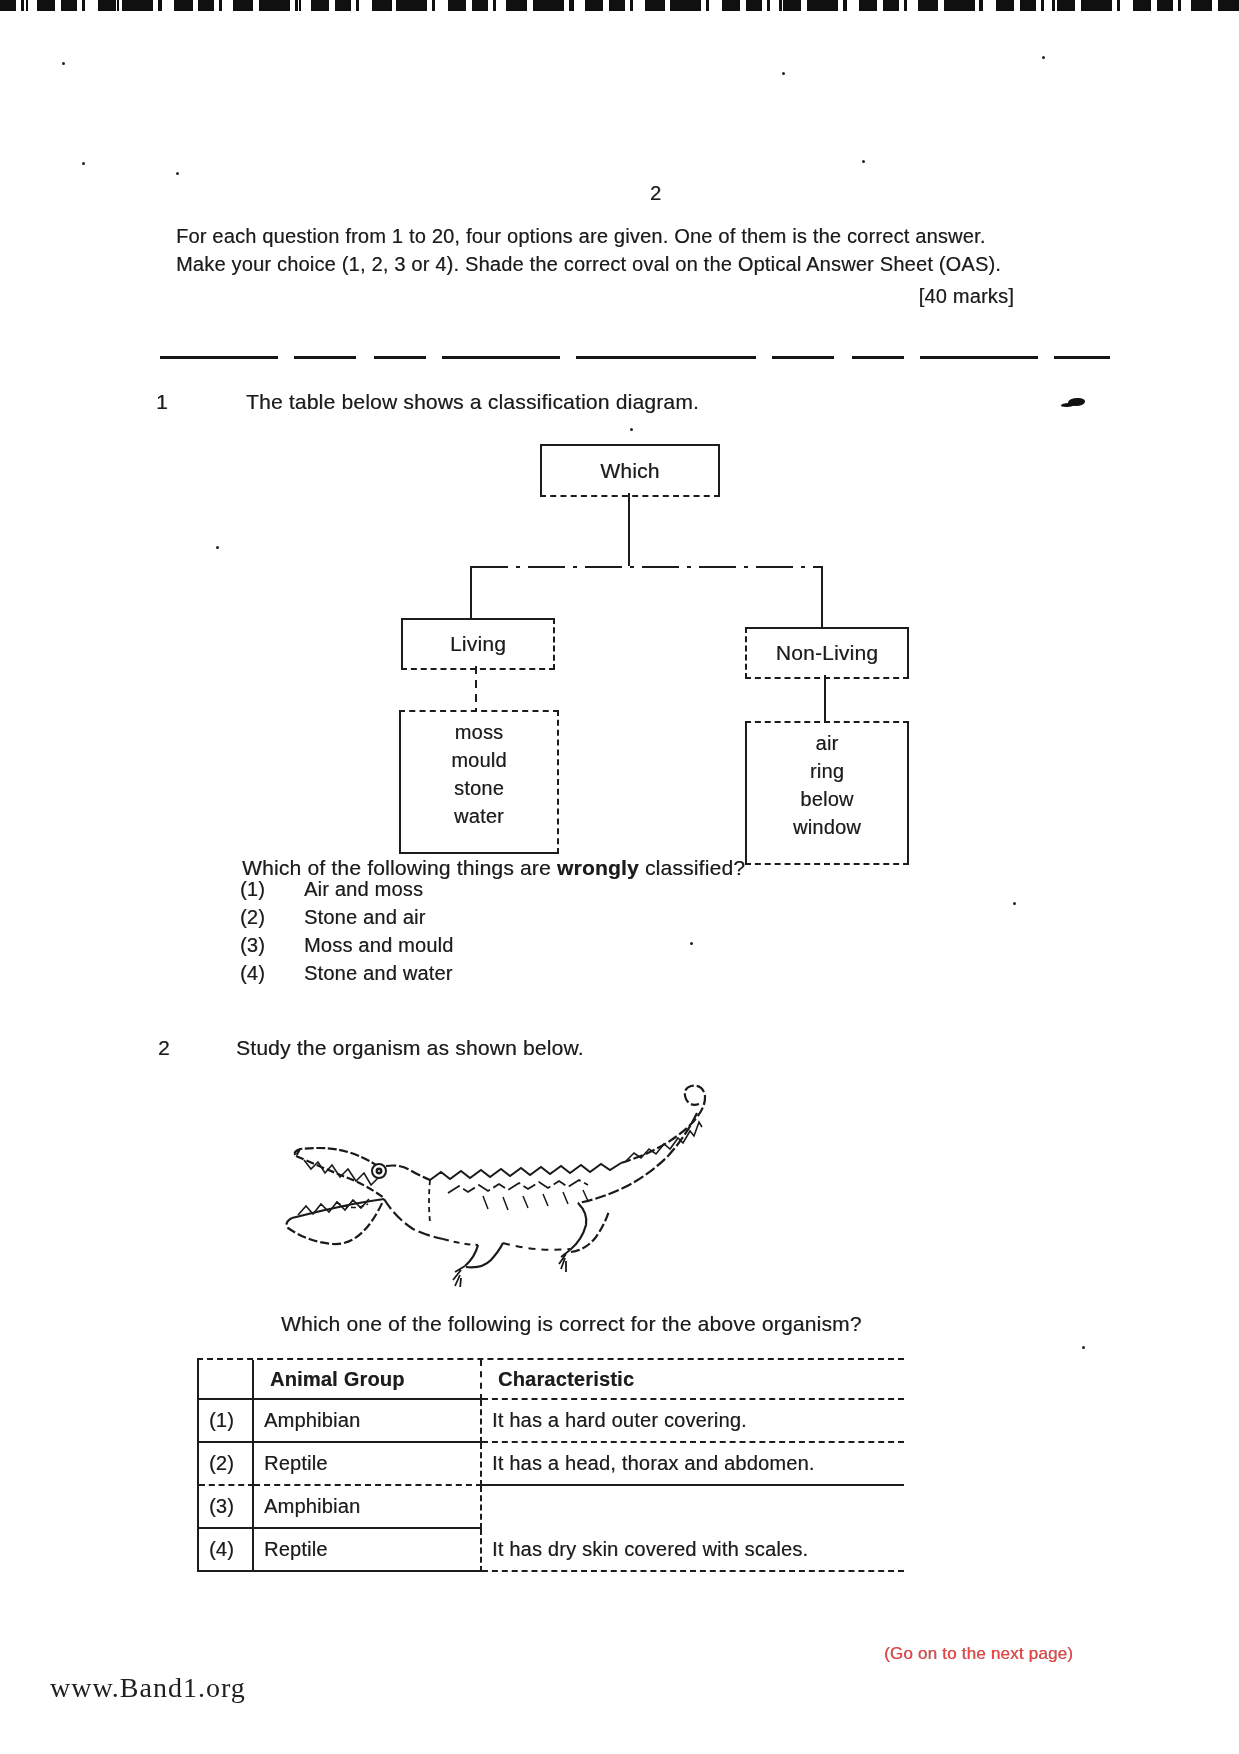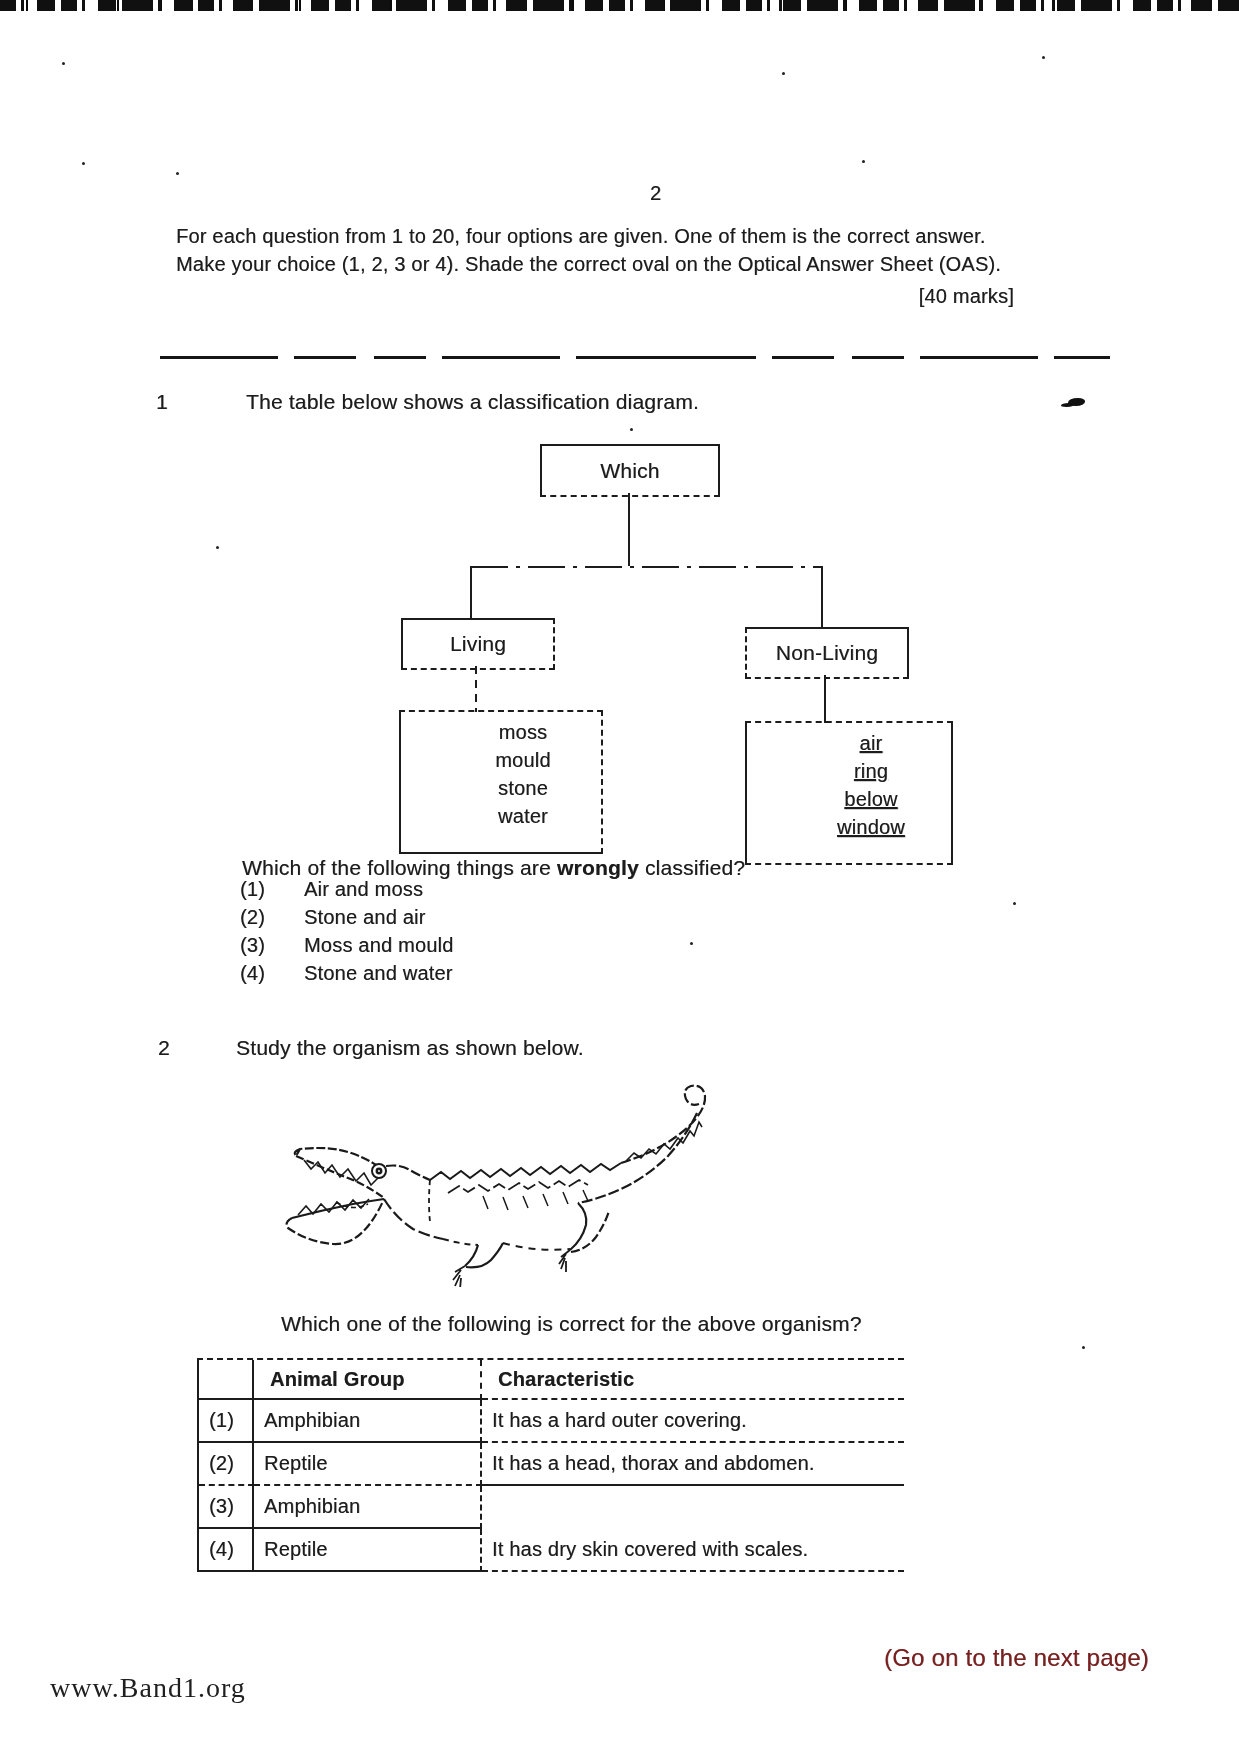--- a/index.html
+++ b/index.html
@@ -22,21 +22,21 @@
   .body-text{font-size:20px;line-height:28px;white-space:nowrap;}
   .sep{
     height:3px;
     background:repeating-linear-gradient(90deg,#161616 0 118px,transparent 118px 134px,#161616 134px 196px,transparent 196px 214px,#161616 214px 266px,transparent 266px 282px);
     background-size:478px 100%;
   }
   .qnum{font-size:21px;}
   .qtext{font-size:21px;white-space:nowrap;}
   
   .dbox{border:2.4px solid #1c1c1c;display:flex;align-items:center;justify-content:center;font-size:21px;text-align:center;}
-  .dbox.items{flex-direction:column;justify-content:flex-start;padding-top:6px;font-size:20px;line-height:28px;padding-left:44px;}
+  .dbox.items{flex-direction:column;justify-content:flex-start;padding-top:6px;font-size:20px;line-height:28px;}
   .bd-dash-b{border-bottom-style:dashed;}
   .bd-dash-t{border-top-style:dashed;}
   .bd-dash-l{border-left-style:dashed;}
   .bd-dash-r{border-right-style:dashed;}
   .vline{width:2.4px;background:#1c1c1c;}
   .vline.dashed{background:repeating-linear-gradient(180deg,#1c1c1c 0 8px,transparent 8px 14px);}
   .hline{height:2.4px;background:#1c1c1c;}
   .hline.dashdot{background:repeating-linear-gradient(90deg,#1c1c1c 0 37px,transparent 37px 45px,#1c1c1c 45px 49px,transparent 49px 57px);}
   .squiggle{width:17px;height:8px;background:#111;border-radius:60% 40% 55% 45%;box-shadow:-9px 3px 0 -2px #111;}
   
@@ -45,21 +45,21 @@
   
   .qtable{left:197px;top:1358px;width:705px;border-left:2.6px solid #1c1c1c;border-top:2.4px dashed #1c1c1c;font-size:20px;}
   .trow{display:flex;}
   .tcell{box-sizing:border-box;display:flex;align-items:center;border-bottom:2.2px solid #1c1c1c;padding-left:10px;}
   .c0{width:55px;border-right:2.6px solid #1c1c1c;}
   .c1{width:228px;border-right:2.4px dashed #1c1c1c;}
   .c2{width:422px;}
   .trow.head .tcell{height:40px;font-weight:700;padding-left:16px;}
   .trow:not(.head) .tcell{height:43px;}
   .trow .tcell.rb-dash{border-bottom-style:dashed;}
-  .footer-right{font-size:24px;color:#7f1d1d;white-space:nowrap;}
+  .footer-right{font-size:17px;color:#ef4444;white-space:nowrap;}
   .footer-left{font-family:Liberation Serif, serif;font-size:28px;color:#1f1f1f;letter-spacing:1px;white-space:nowrap;}
   svg path,svg polyline,svg circle{fill:none;stroke:#1a1a1a;}
 </style>
 </head>
 <body>
 
 <div class="page">
 
   <div class="abs scan-strip"></div>
 
@@ -104,21 +104,21 @@
 
   <div class="abs vline dashed" style="left:475px;top:666px;height:46px;"></div>
   <div class="abs vline" style="left:824px;top:675px;height:48px;"></div>
 
   <div class="abs dbox items bd-dash-t bd-dash-r" style="left:399px;top:710px;width:156px;height:134px;">
     <span class="scan-text">moss</span>
     <span class="scan-text">mould</span>
     <span class="scan-text">stone</span>
     <span class="scan-text">water</span>
   </div>
-  <div class="abs dbox items bd-dash-t bd-dash-b" style="left:745px;top:721px;width:160px;height:134px;text-decoration:underline;">
+  <div class="abs dbox items bd-dash-t bd-dash-b" style="left:745px;top:721px;width:160px;height:134px;">
     <span class="scan-text">air</span>
     <span class="scan-text">ring</span>
     <span class="scan-text">below</span>
     <span class="scan-text">window</span>
   </div>
 
   <div class="abs qtext scan-text" style="left:242px;top:856px;">
     <span>Which of the following things are </span><b>wrongly</b><span> classified?</span>
   </div>
 

